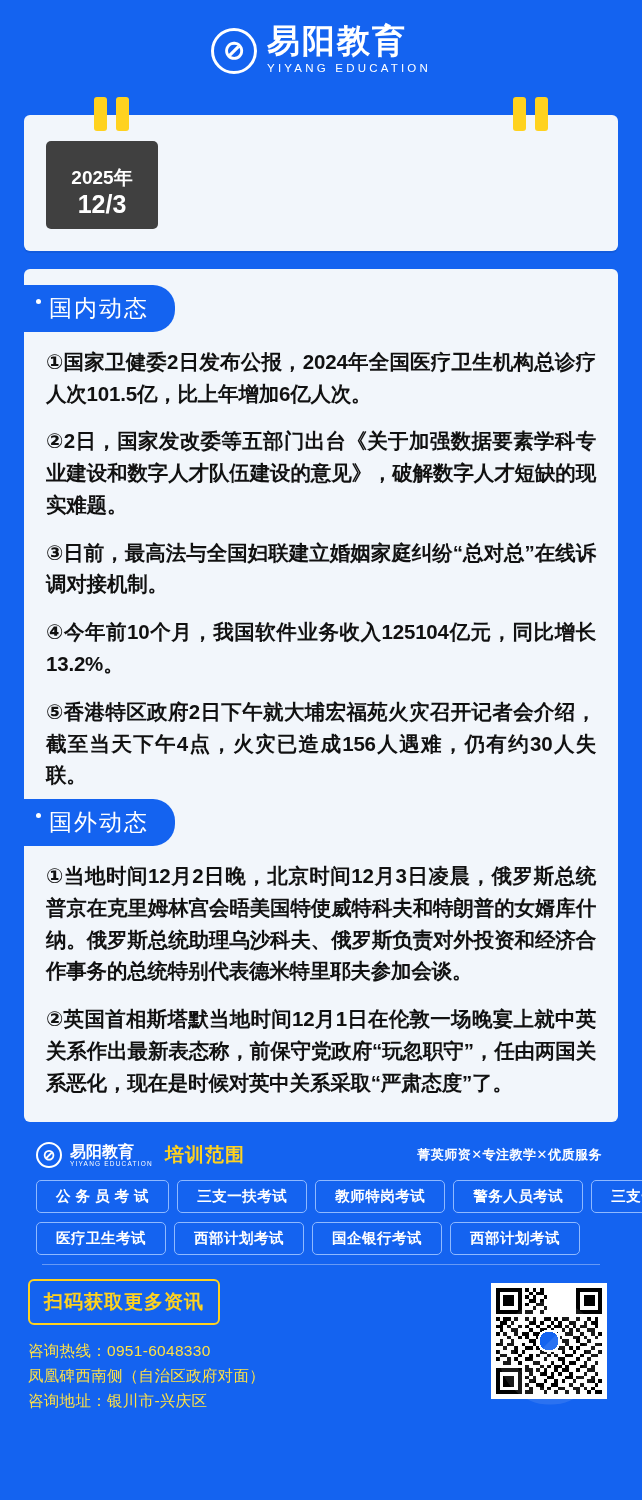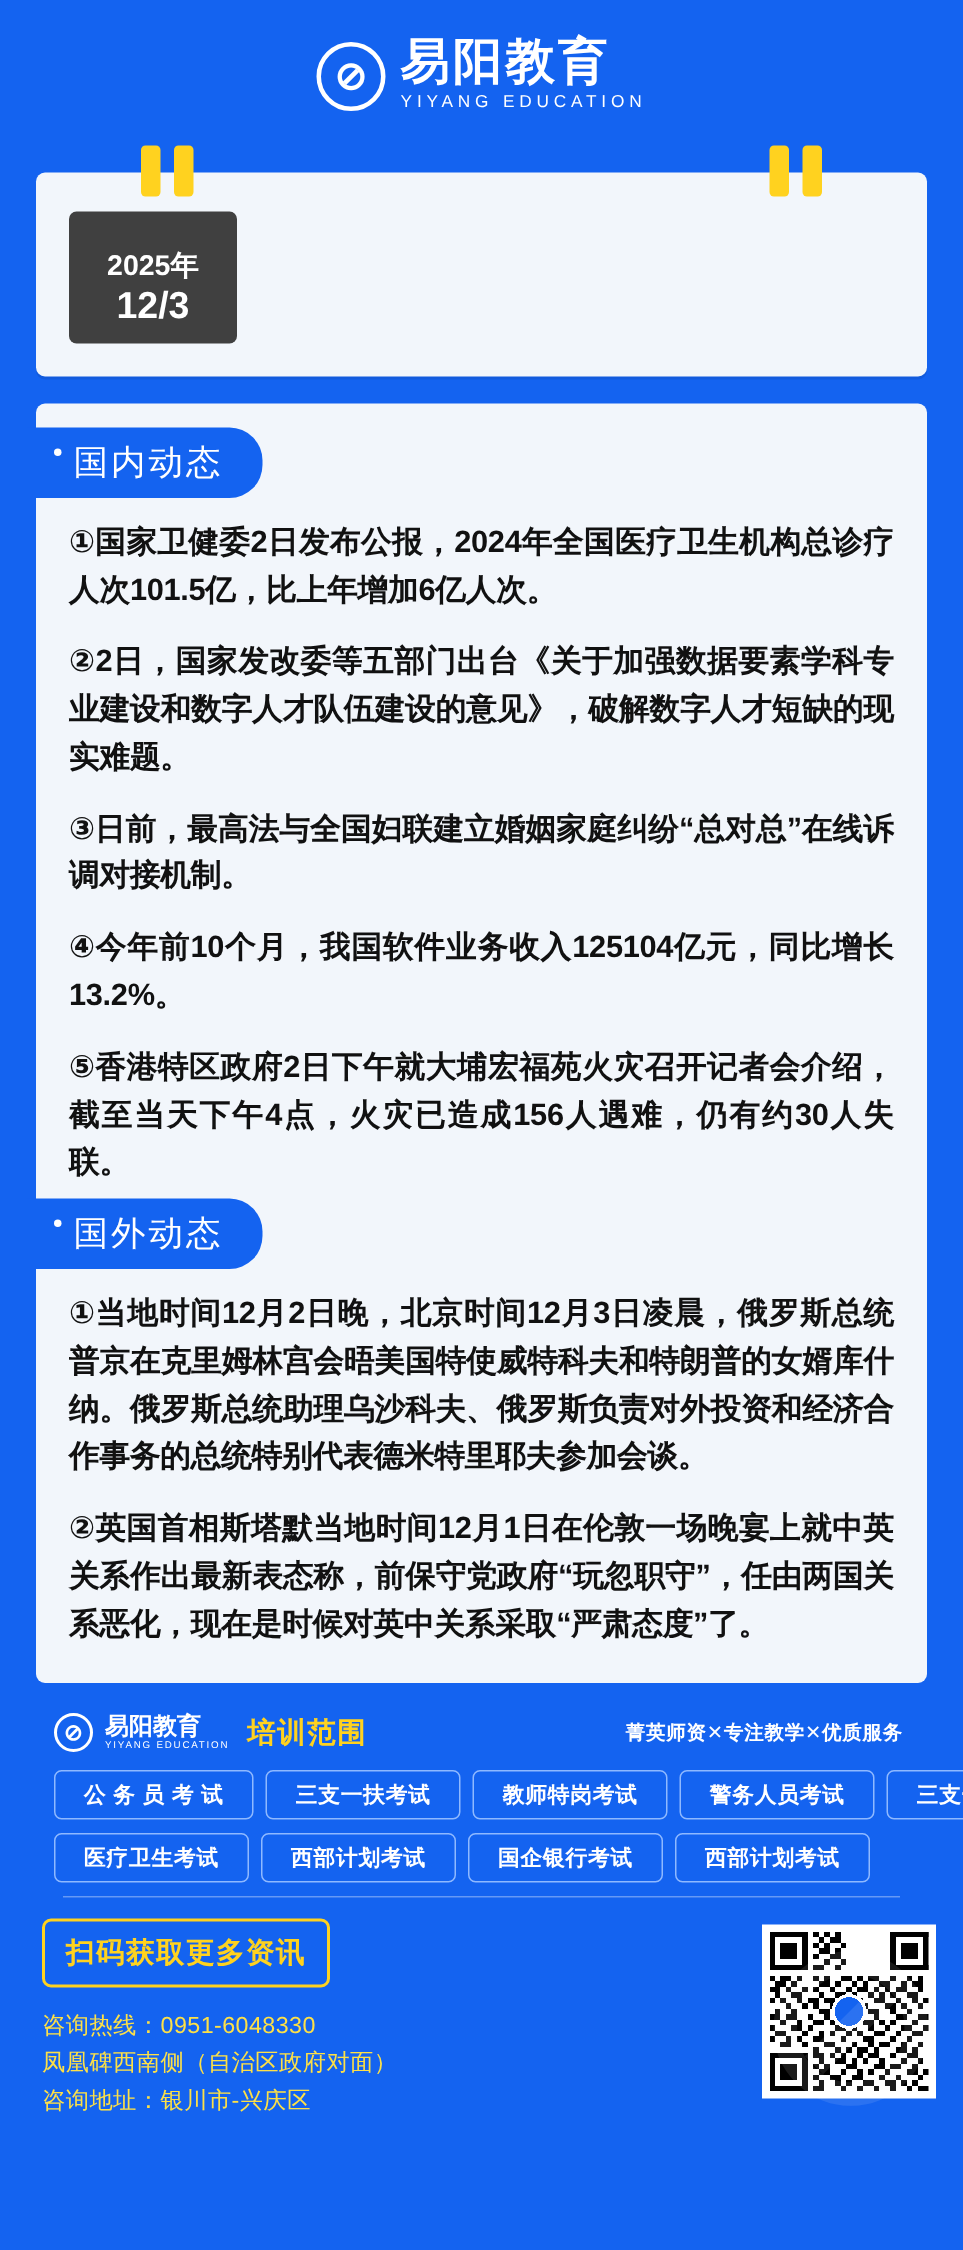--- a/index.html
+++ b/index.html
@@ -151,21 +151,21 @@
     white-space: nowrap;
     letter-spacing: 0.5px;
   }
   .divider {
     height: 1px; background: rgba(255,255,255,0.35);
     margin: 6px 14px 0 14px;
   }
 
   
   .footer {
-    display: flex; margin: 14px 4px 0 14px; position: relative;
+    display: flex; margin: 14px 21px 0 14px; position: relative;
   }
   .footer-left { flex: 1; }
   .qr-btn {
     display: inline-block;
     border: 2px solid #ffd21f;
     color: #ffd21f;
     font-size: 19px; font-weight: bold;
     padding: 8px 14px;
     border-radius: 6px;
     letter-spacing: 1px;

